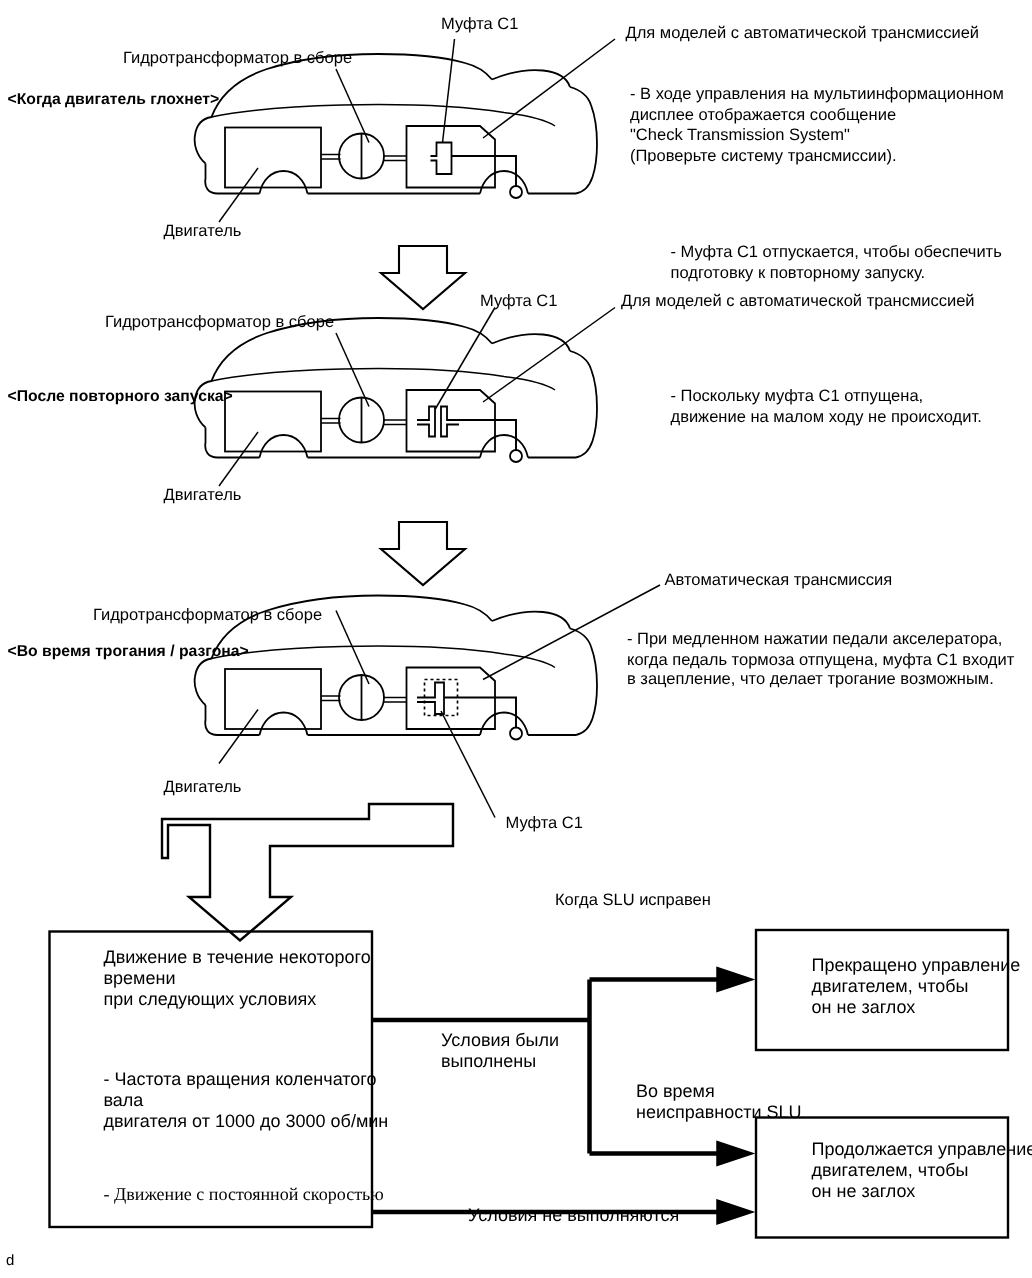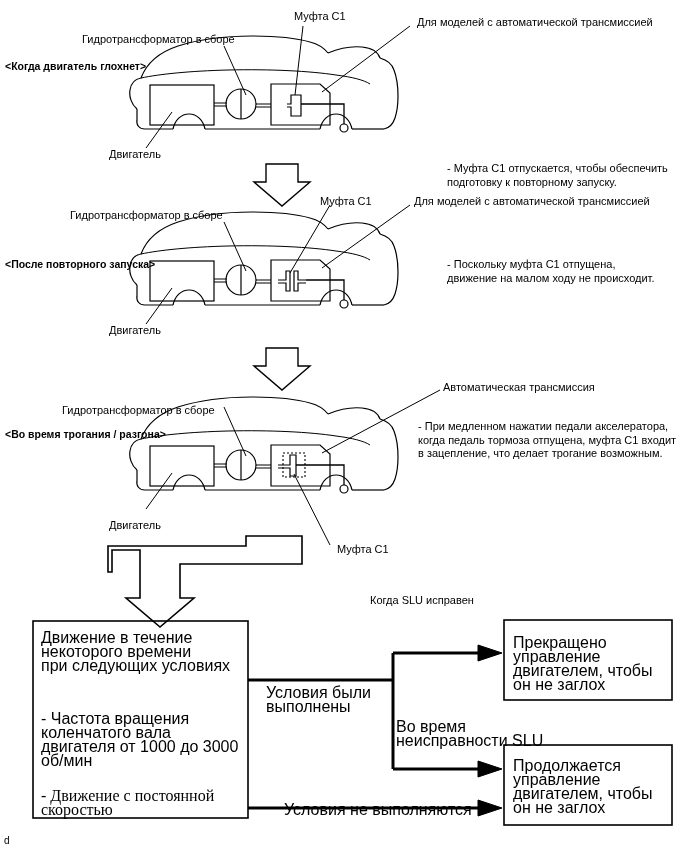--- a/index.html
+++ b/index.html
@@ -37,23 +37,24 @@
     font-weight: bold;
   }
   .footer-mark {
     position: absolute;
     font-size: 10px;
     left: 4px;
     top: 835px;
   }
   .box-text {
     position: absolute;
-    font-size: 16px;
+    font-size: 12px;
     line-height: 14px;
     white-space: pre-line;
+    margin-left: 28px;
   }
 </style>
 </head>
 <body>
 
 <div id="page">
 
   <svg id="svg-layer" viewBox="0 0 688 852">
     <defs>
 
@@ -208,20 +209,24 @@
 
     <rect x="504" y="620" width="168" height="80" fill="#ffffff" stroke="#000" stroke-width="1.6"></rect>
     <rect x="504" y="745" width="168" height="80" fill="#ffffff" stroke="#000" stroke-width="1.6"></rect>
   </svg>
 
   <div class="lbl stage-label" style="left:5px; top:60px;">&lt;Когда двигатель глохнет&gt;</div>
   <div class="lbl" style="left:82px; top:33px;">Гидротрансформатор в сборе</div>
   <div class="lbl" style="left:294px; top:10px;">Муфта C1</div>
   <div class="lbl" style="left:109px; top:148px;">Двигатель</div>
   <div class="lbl" style="left:417px; top:16px;">Для моделей с автоматической трансмиссией</div>
+  <div class="lbl" style="left:420px; top:57px;">- В ходе управления на мультиинформационном
+дисплее отображается сообщение
+"Check Transmission System"
+(Проверьте систему трансмиссии).</div>
 
   <div class="lbl" style="left:447px; top:162px;">- Муфта C1 отпускается, чтобы обеспечить
 подготовку к повторному запуску.</div>
 
   <div class="lbl stage-label" style="left:5px; top:258px;">&lt;После повторного запуска&gt;</div>
   <div class="lbl" style="left:70px; top:209px;">Гидротрансформатор в сборе</div>
   <div class="lbl" style="left:320px; top:195px;">Муфта C1</div>
   <div class="lbl" style="left:109px; top:324px;">Двигатель</div>
   <div class="lbl" style="left:414px; top:195px;">Для моделей с автоматической трансмиссией</div>
   <div class="lbl" style="left:447px; top:258px;">- Поскольку муфта C1 отпущена,

